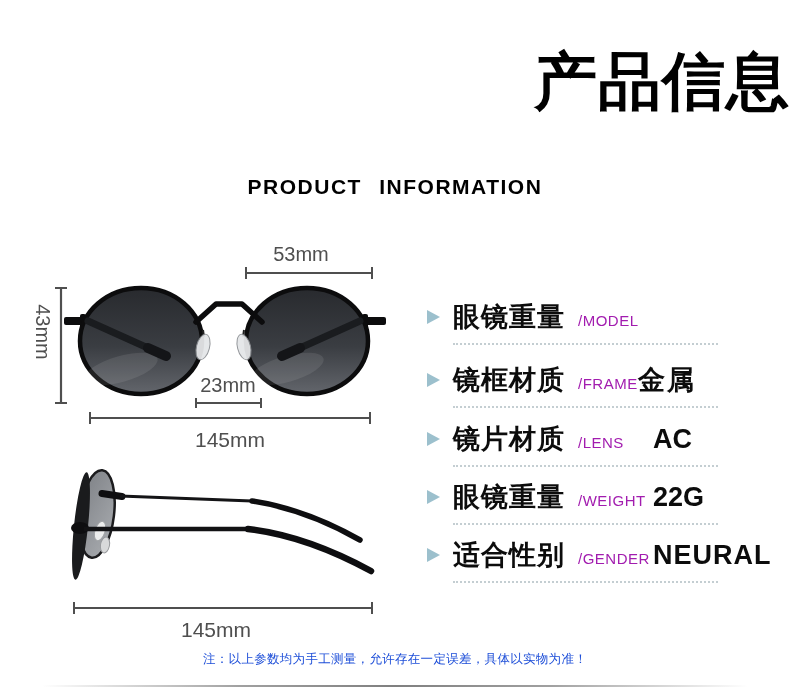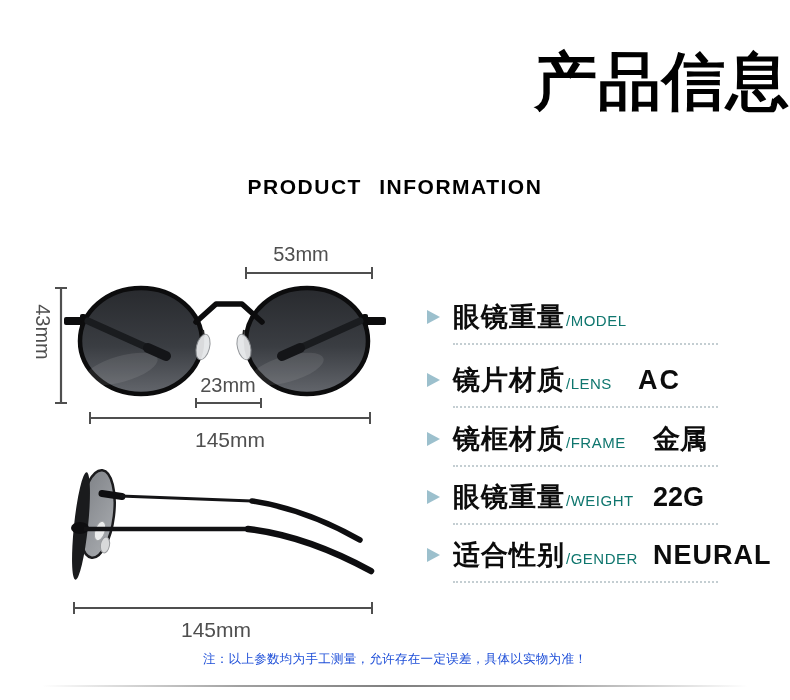--- a/index.html
+++ b/index.html
@@ -28,21 +28,21 @@
   .spec-row:nth-of-type(3){top:132px;}
   .spec-row:nth-of-type(4){top:190px;}
   .spec-row:nth-of-type(5){top:248px;}
   .spec-row::after{content:"";position:absolute;left:26px;width:265px;top:41px;
                    border-top:2px dotted #c4ced2;}
   .spec-arrow{position:absolute;left:0;top:8px;width:0;height:0;
               border-top:7px solid transparent;border-bottom:7px solid transparent;
               border-left:13px solid #9cc0cd;}
   .spec-labels{position:absolute;left:26px;top:0;display:flex;align-items:baseline;white-space:nowrap;}
   .label-cn{font-size:27px;font-weight:700;color:#0c0c0c;letter-spacing:1px;line-height:30px;}
-  .label-en{font-size:15px;font-weight:400;color:#0f766e;margin-left:1px;letter-spacing:.5px;}
+  .label-en{font-size:15px;font-weight:400;color:#a21caf;margin-left:13px;letter-spacing:.5px;}
   .spec-value{position:absolute;top:0;font-size:27px;font-weight:700;color:#0c0c0c;
               line-height:30px;white-space:nowrap;}
   .spec-row:nth-of-type(1) .spec-value{left:201px;}
   .spec-row:nth-of-type(2) .spec-value{left:211px;letter-spacing:2px;}
   .spec-row:nth-of-type(3) .spec-value{left:226px;}
   .spec-row:nth-of-type(4) .spec-value{left:226px;}
   .spec-row:nth-of-type(5) .spec-value{left:226px;letter-spacing:1px;}
 
   
   .footnote{position:absolute;top:651px;left:0;width:100%;text-align:center;
@@ -141,33 +141,33 @@
       <span class="spec-arrow"></span>
       <span class="spec-labels">
         <span class="label-cn">眼镜重量</span>
         <span class="label-en">/MODEL</span>
       </span>
     </div>
 
     <div class="spec-row">
       <span class="spec-arrow"></span>
       <span class="spec-labels">
-        <span class="label-cn">镜片材质</span>
-        <span class="label-en">/LENS</span>
+        <span class="label-cn">镜框材质</span>
+        <span class="label-en">/FRAME</span>
       </span>
-      <span class="spec-value">AC</span>
+      <span class="spec-value">金属</span>
     </div>
 
     <div class="spec-row">
       <span class="spec-arrow"></span>
       <span class="spec-labels">
-        <span class="label-cn">镜框材质</span>
-        <span class="label-en">/FRAME</span>
+        <span class="label-cn">镜片材质</span>
+        <span class="label-en">/LENS</span>
       </span>
-      <span class="spec-value">金属</span>
+      <span class="spec-value">AC</span>
     </div>
 
     <div class="spec-row">
       <span class="spec-arrow"></span>
       <span class="spec-labels">
         <span class="label-cn">眼镜重量</span>
         <span class="label-en">/WEIGHT</span>
       </span>
       <span class="spec-value">22G</span>
     </div>

